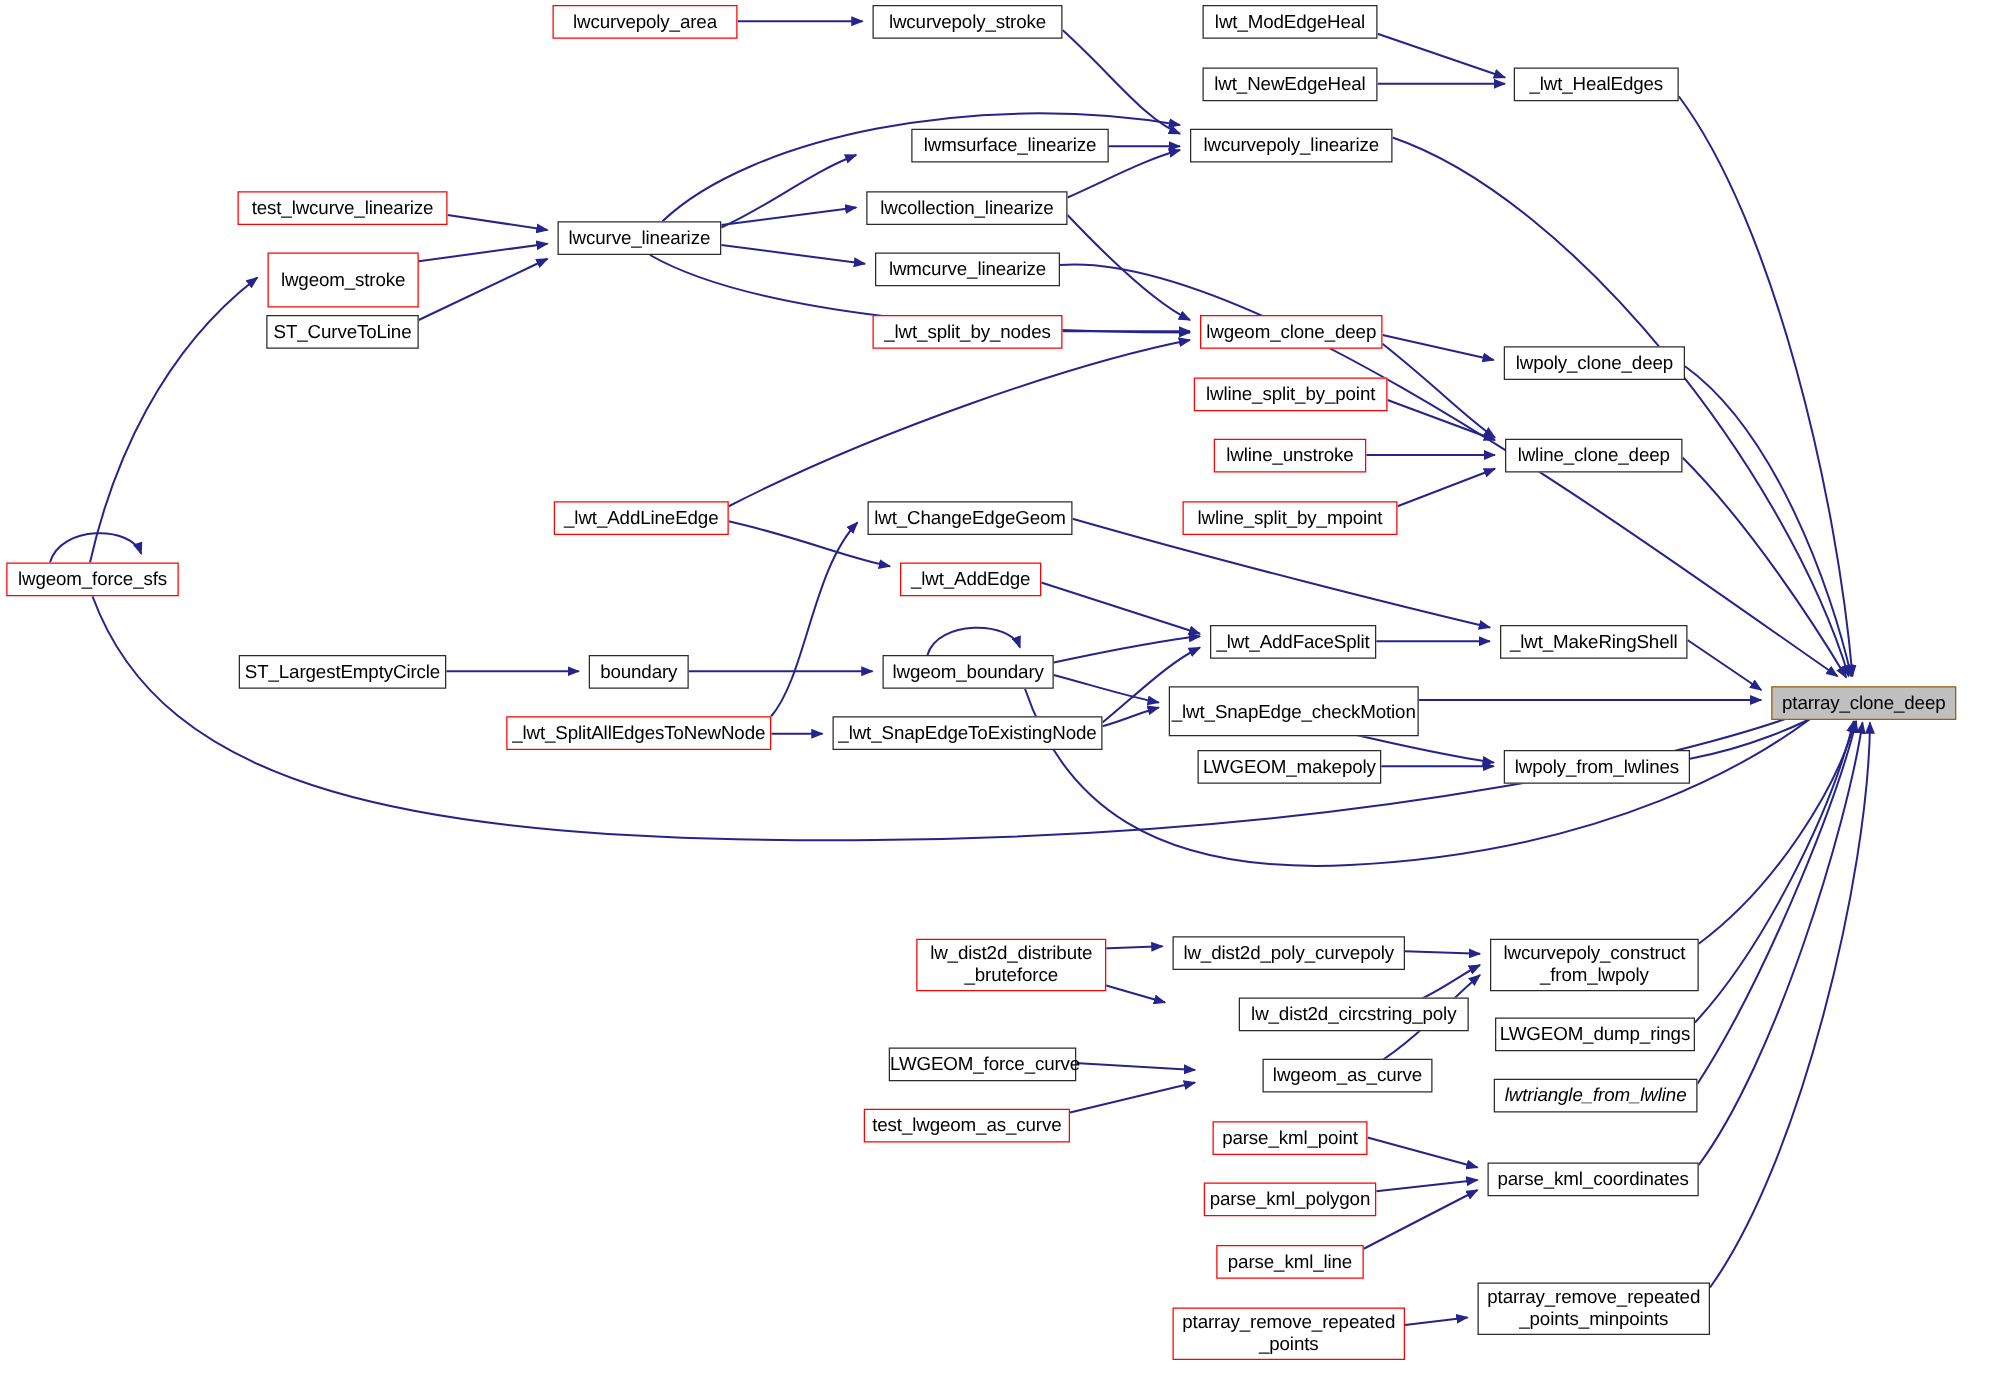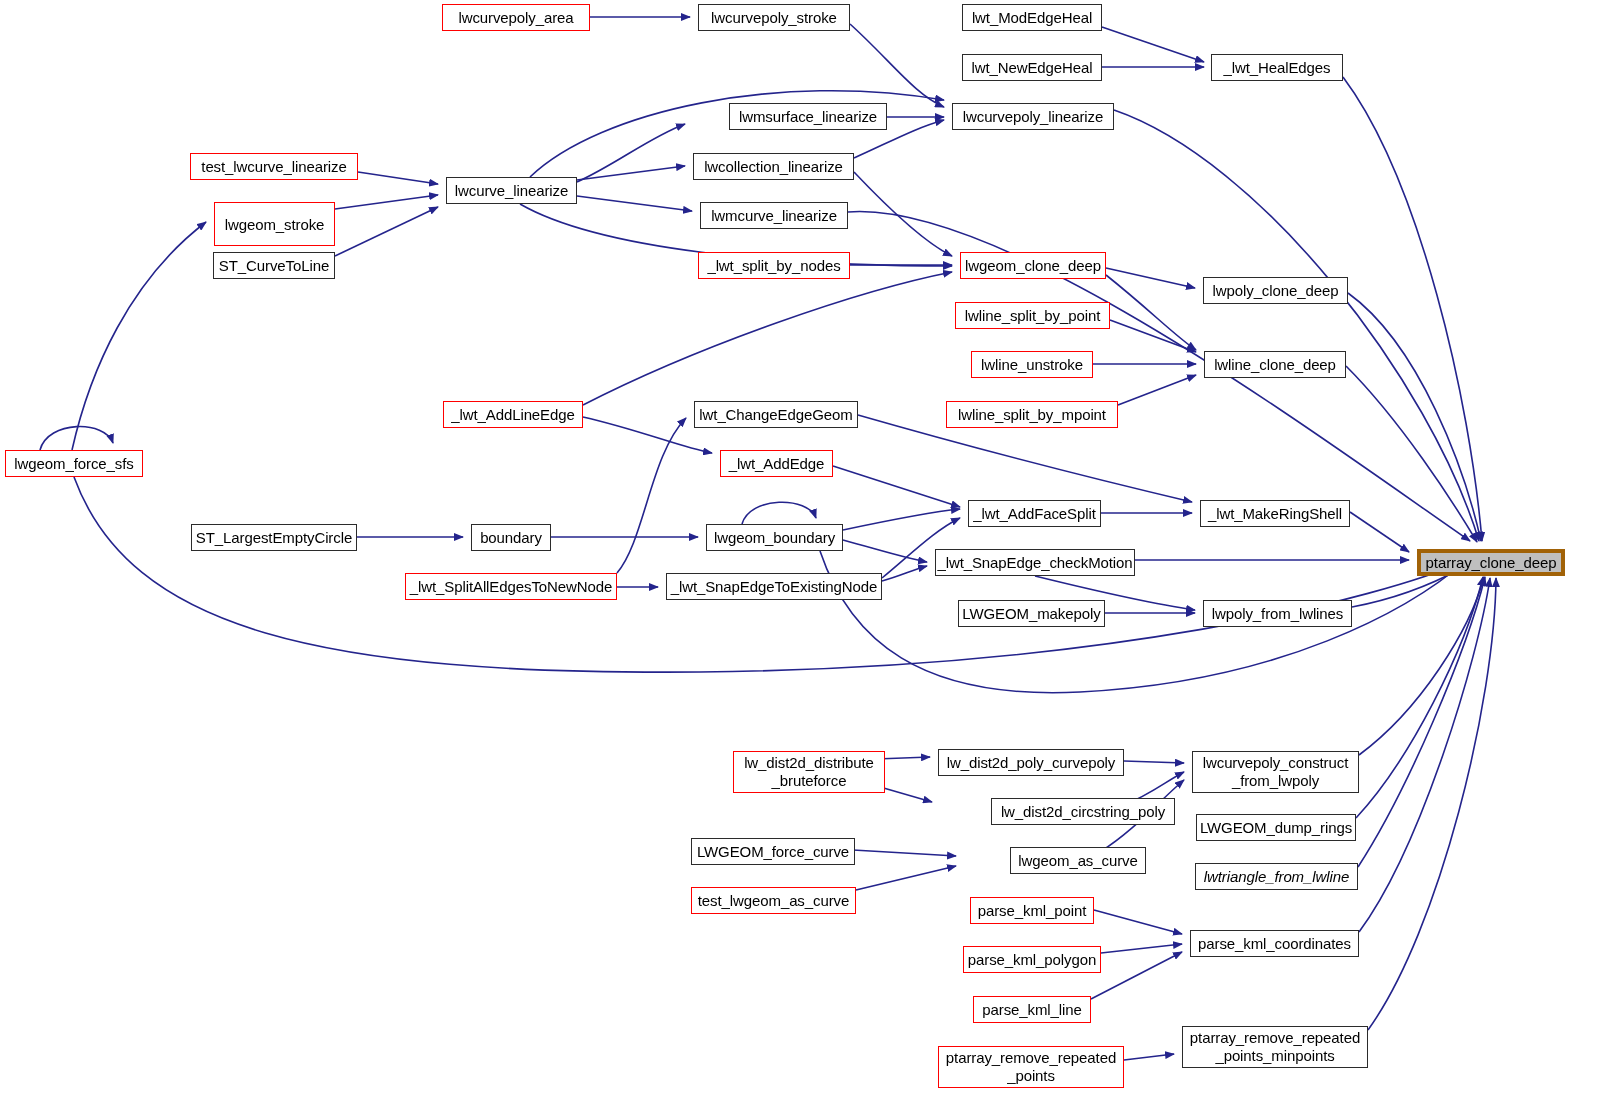--- a/index.html
+++ b/index.html
@@ -36,21 +36,21 @@
     line-height: 15px;
     color: #000000;
     white-space: pre;
     letter-spacing: -0.1px;
   }
   .gnode.red {
     border: 1px solid #ff0000;
   }
   .gnode.target {
     background: #bfbfbf;
-    border: 4px solid #a16207;
+    border: 1px solid #a16207;
   }
   .gnode .lbl {
     display: block;
     width: 100%;
   }
 </style>
 </head>
 <body>
 
 <div id="graph-root">
@@ -151,34 +151,34 @@
       <div class="gnode red" style="left: 946px; top: 401px; width: 172px; height: 27px;"><span class="lbl">lwline_split_by_mpoint</span></div>
       <div class="gnode red" style="left: 443px; top: 401px; width: 140px; height: 27px;"><span class="lbl">_lwt_AddLineEdge</span></div>
       <div class="gnode" style="left: 694px; top: 401px; width: 164px; height: 27px;"><span class="lbl">lwt_ChangeEdgeGeom</span></div>
       <div class="gnode red" style="left: 5px; top: 450px; width: 138px; height: 27px;"><span class="lbl">lwgeom_force_sfs</span></div>
       <div class="gnode red" style="left: 720px; top: 450px; width: 113px; height: 27px;"><span class="lbl">_lwt_AddEdge</span></div>
       <div class="gnode" style="left: 968px; top: 500px; width: 133px; height: 27px;"><span class="lbl">_lwt_AddFaceSplit</span></div>
       <div class="gnode" style="left: 1200px; top: 500px; width: 150px; height: 27px;"><span class="lbl">_lwt_MakeRingShell</span></div>
       <div class="gnode" style="left: 191px; top: 524px; width: 166px; height: 27px;"><span class="lbl">ST_LargestEmptyCircle</span></div>
       <div class="gnode" style="left: 471px; top: 524px; width: 80px; height: 27px;"><span class="lbl">boundary</span></div>
       <div class="gnode" style="left: 706px; top: 524px; width: 137px; height: 27px;"><span class="lbl">lwgeom_boundary</span></div>
-      <div class="gnode" style="left: 935px; top: 549px; width: 200px; height: 27px;"><span class="lbl">_lwt_SnapEdge_checkMotion</span></div>
+      <div class="gnode" style="left: 935px; top: 549px; width: 200px; height: 40px;"><span class="lbl">_lwt_SnapEdge_checkMotion</span></div>
       <div class="gnode target" style="left: 1417px; top: 549px; width: 148px; height: 27px;"><span class="lbl">ptarray_clone_deep</span></div>
       <div class="gnode red" style="left: 405px; top: 573px; width: 212px; height: 27px;"><span class="lbl">_lwt_SplitAllEdgesToNewNode</span></div>
       <div class="gnode" style="left: 666px; top: 573px; width: 216px; height: 27px;"><span class="lbl">_lwt_SnapEdgeToExistingNode</span></div>
       <div class="gnode" style="left: 958px; top: 600px; width: 147px; height: 27px;"><span class="lbl">LWGEOM_makepoly</span></div>
       <div class="gnode" style="left: 1203px; top: 600px; width: 149px; height: 27px;"><span class="lbl">lwpoly_from_lwlines</span></div>
       <div class="gnode red" style="left: 697px; top: 751px; width: 152px; height: 42px; margin-left: 36px;"><span class="lbl" style="line-height: 18px;">lw_dist2d_distribute
 _bruteforce</span></div>
       <div class="gnode" style="left: 938px; top: 749px; width: 186px; height: 27px;"><span class="lbl">lw_dist2d_poly_curvepoly</span></div>
       <div class="gnode" style="left: 1192px; top: 751px; width: 167px; height: 42px;"><span class="lbl" style="line-height: 18px;">lwcurvepoly_construct
 _from_lwpoly</span></div>
       <div class="gnode" style="left: 991px; top: 798px; width: 184px; height: 27px;"><span class="lbl">lw_dist2d_circstring_poly</span></div>
       <div class="gnode" style="left: 1196px; top: 814px; width: 160px; height: 27px;"><span class="lbl">LWGEOM_dump_rings</span></div>
-      <div class="gnode" style="left: 691px; top: 838px; width: 164px; height: 27px;"><span class="lbl">LWGEOM_force_curve</span></div>
+      <div class="gnode" style="left: 711px; top: 838px; width: 150px; height: 27px;"><span class="lbl">LWGEOM_force_curve</span></div>
       <div class="gnode" style="left: 964px; top: 847px; width: 136px; height: 27px; margin-left: 46px;"><span class="lbl">lwgeom_as_curve</span></div>
       <div class="gnode" style="left: 1195px; top: 863px; width: 163px; height: 27px; font-style: italic;"><span class="lbl">lwtriangle_from_lwline</span></div>
       <div class="gnode red" style="left: 691px; top: 887px; width: 165px; height: 27px;"><span class="lbl">test_lwgeom_as_curve</span></div>
       <div class="gnode red" style="left: 970px; top: 897px; width: 124px; height: 27px;"><span class="lbl">parse_kml_point</span></div>
       <div class="gnode" style="left: 1190px; top: 930px; width: 169px; height: 27px;"><span class="lbl">parse_kml_coordinates</span></div>
       <div class="gnode red" style="left: 963px; top: 946px; width: 138px; height: 27px;"><span class="lbl">parse_kml_polygon</span></div>
       <div class="gnode red" style="left: 973px; top: 996px; width: 118px; height: 27px;"><span class="lbl">parse_kml_line</span></div>
       <div class="gnode" style="left: 1182px; top: 1026px; width: 186px; height: 42px;"><span class="lbl" style="line-height: 18px;">ptarray_remove_repeated
 _points_minpoints</span></div>
       <div class="gnode red" style="left: 938px; top: 1046px; width: 186px; height: 42px;"><span class="lbl" style="line-height: 18px;">ptarray_remove_repeated

